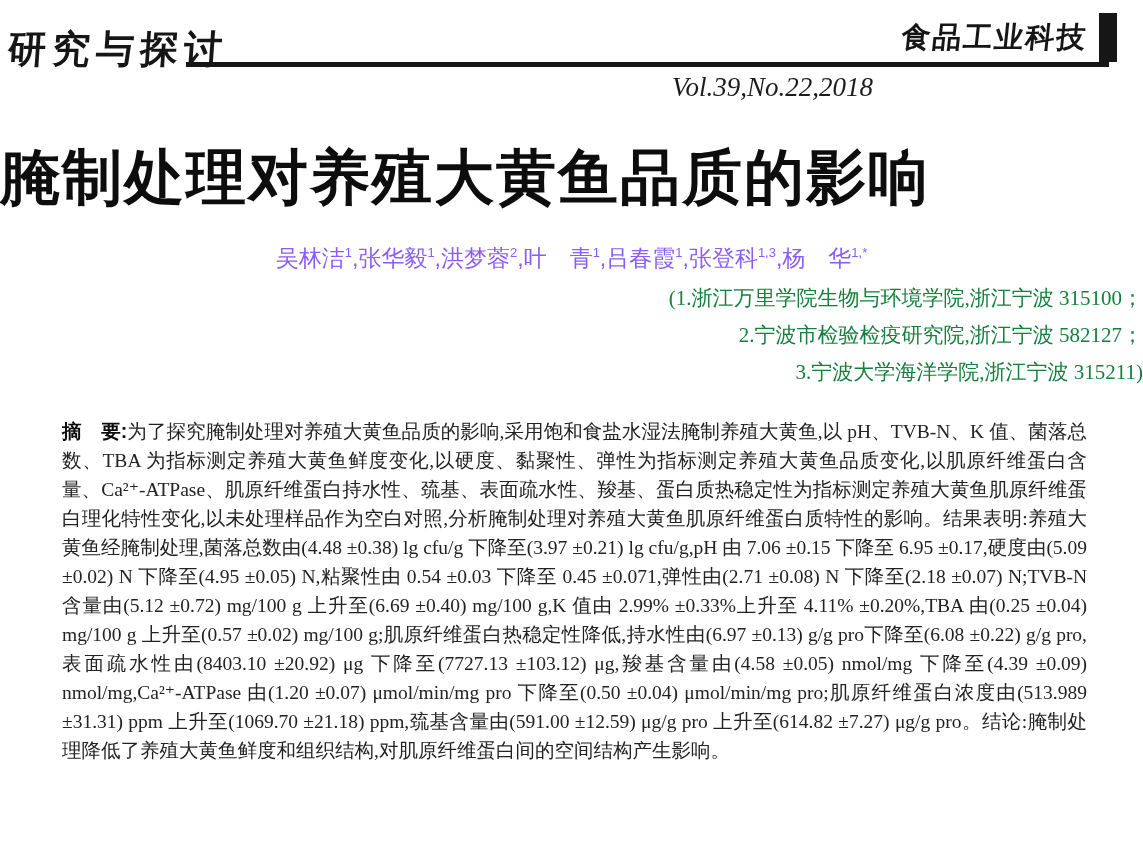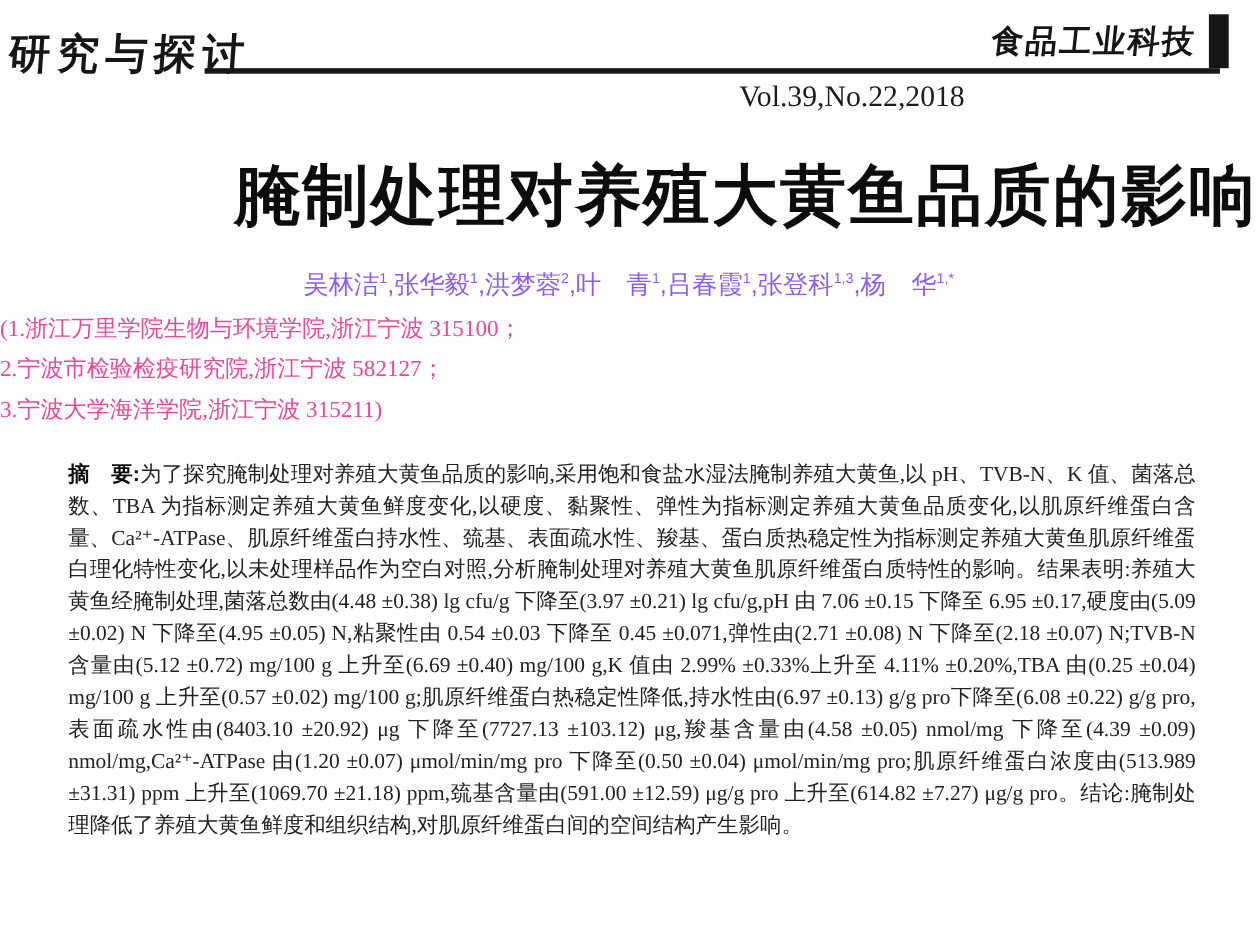--- a/index.html
+++ b/index.html
@@ -33,39 +33,39 @@
     transform: skewX(-6deg); color: #161616;
     border-bottom: 2px solid #161616; padding: 0 6px 6px 6px;
     white-space: nowrap;
   }
   .journal-bar {
     position: absolute; right: 26px; top: 13px;
     width: 18px; height: 49px; background: #161616;
   }
   .volume-info {
     position: absolute; left: 672px; top: 72px;
-    font-size: 27px; color: #1c1c1c;
+    font-style: italic; font-size: 27px; color: #1c1c1c;
     white-space: nowrap;
   }
   
   .article { position: absolute; top: 112px; left: 0; width: 100%; }
   .title {
     margin-top: 26px;
-    text-align: right;
+    text-align: left;
     font-size: 60px; font-weight: bold; letter-spacing: 2px;
     color: #0d0d0d; white-space: nowrap;
   }
   .authors {
     margin-top: 24px;
     text-align: center;
     font-family: "Liberation Sans", "DejaVu Sans", sans-serif;
     font-size: 23px; color: #8b5cf6; white-space: nowrap;
   }
   .authors sup { font-size: 13px; vertical-align: super; line-height: 0; }
-  .affiliations { margin-top: 6px; text-align: left; font-size: 21px; line-height: 37px; color: #ec4899; }
+  .affiliations { margin-top: 6px; text-align: right; font-size: 21px; line-height: 37px; color: #15803d; }
   .abstract-block {
     margin: 26px 56px 0 62px;
     font-size: 19.5px; line-height: 29px;
     text-align: justify; color: #222;
   }
   .inline-label {
     font-family: "Liberation Sans", "DejaVu Sans", sans-serif;
     font-weight: bold; color: #0d0d0d;
   }
   .keywords-block {

